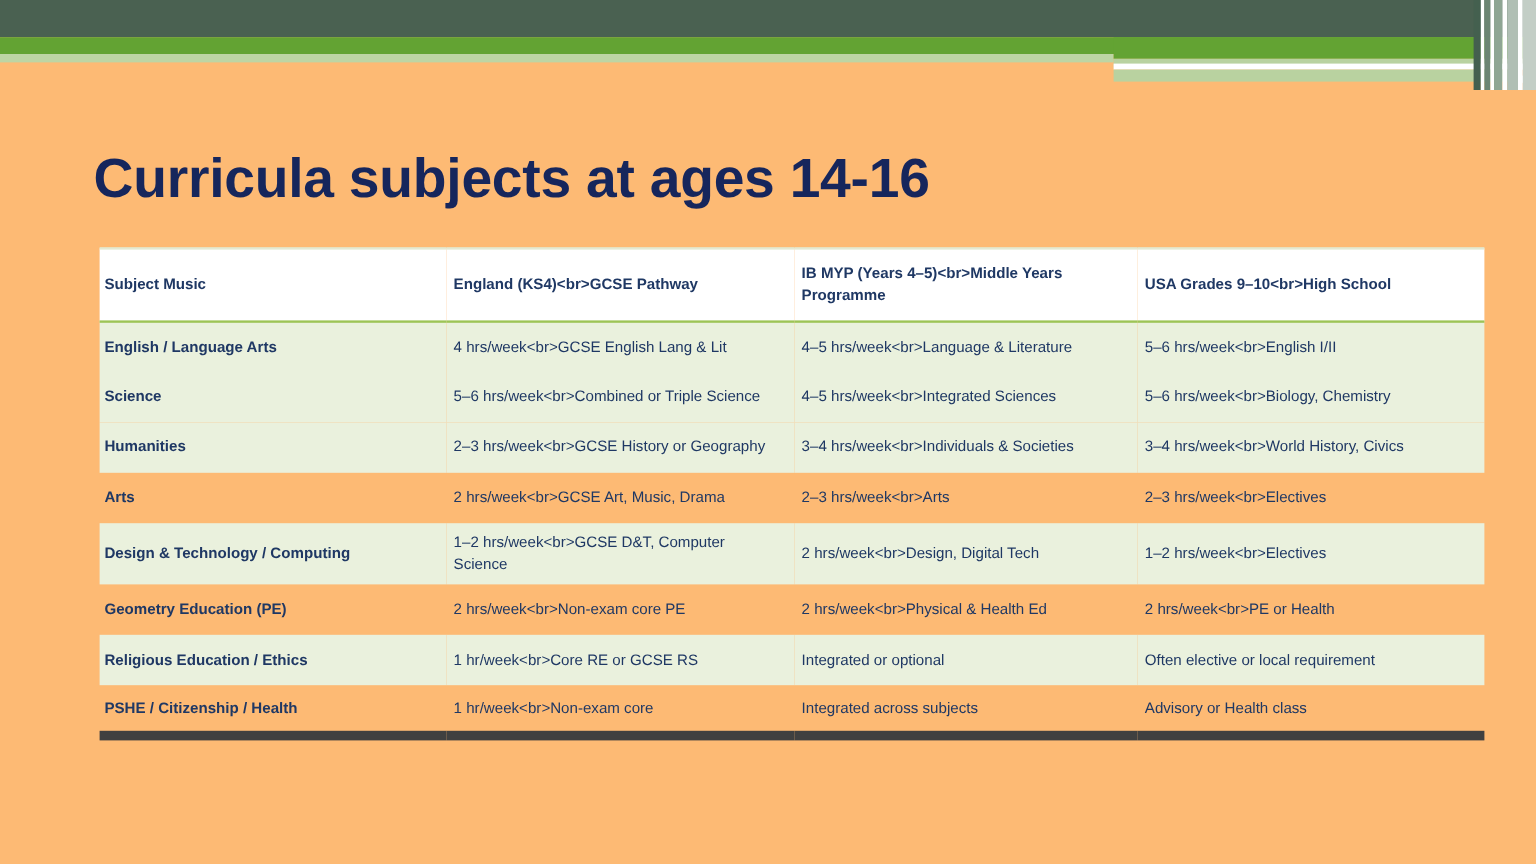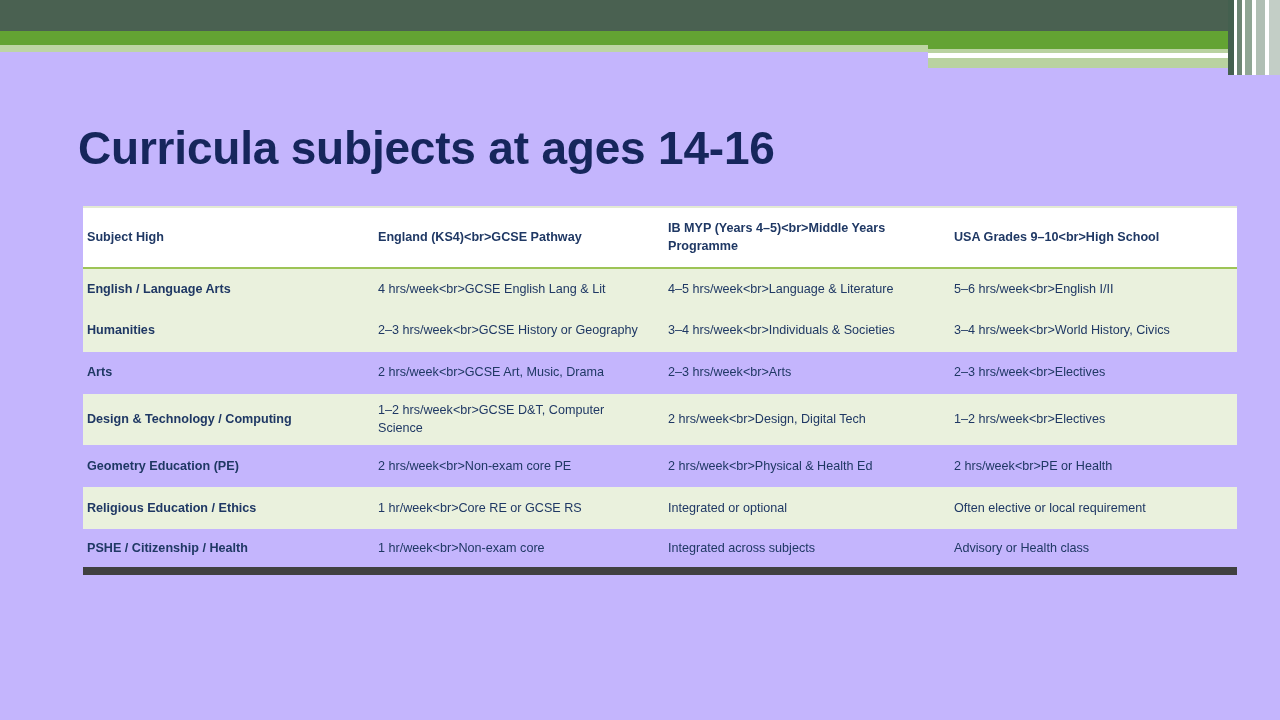--- a/index.html
+++ b/index.html
@@ -10,21 +10,21 @@
     height: 720px;
     overflow: hidden;
     background: #ffffff;
     font-family: "Liberation Sans", sans-serif;
   }
 
   #slide {
     position: relative;
     width: 1280px;
     height: 720px;
-    background: #c4b5fd;
+    background: #fdba74;
   }
 
   
   .banner { position: absolute; top: 0; left: 0; width: 1280px; height: 75px; overflow: hidden; }
 
   .band-dark {
     position: absolute; top: 0; left: 0;
     width: 1280px; height: 31px;
     background: #4a6151;
   }
@@ -169,34 +169,40 @@
   <div id="table-wrap">
     <table id="curriculum-table">
       <colgroup>
         <col class="c1">
           <col class="c2">
           <col class="c3">
           <col class="c4">
       </colgroup>
       <thead>
         <tr>
-          <th>Subject High</th>
+          <th>Subject Music</th>
           <th>England (KS4)&lt;br&gt;GCSE Pathway</th>
           <th>IB MYP (Years 4–5)&lt;br&gt;Middle Years Programme</th>
           <th>USA Grades 9–10&lt;br&gt;High School</th>
         </tr>
       </thead>
       <tbody>
         <tr class="alt">
           <td>English / Language Arts</td>
           <td>4 hrs/week&lt;br&gt;GCSE English Lang &amp; Lit</td>
           <td>4–5 hrs/week&lt;br&gt;Language &amp; Literature</td>
           <td>5–6 hrs/week&lt;br&gt;English I/II</td>
         </tr>
         <tr class="alt">
+          <td>Science</td>
+          <td>5–6 hrs/week&lt;br&gt;Combined or Triple Science</td>
+          <td>4–5 hrs/week&lt;br&gt;Integrated Sciences</td>
+          <td>5–6 hrs/week&lt;br&gt;Biology, Chemistry</td>
+        </tr>
+        <tr class="alt">
           <td>Humanities</td>
           <td>2–3 hrs/week&lt;br&gt;GCSE History or Geography</td>
           <td>3–4 hrs/week&lt;br&gt;Individuals &amp; Societies</td>
           <td>3–4 hrs/week&lt;br&gt;World History, Civics</td>
         </tr>
         <tr>
           <td>Arts</td>
           <td>2 hrs/week&lt;br&gt;GCSE Art, Music, Drama</td>
           <td>2–3 hrs/week&lt;br&gt;Arts</td>
           <td>2–3 hrs/week&lt;br&gt;Electives</td>

